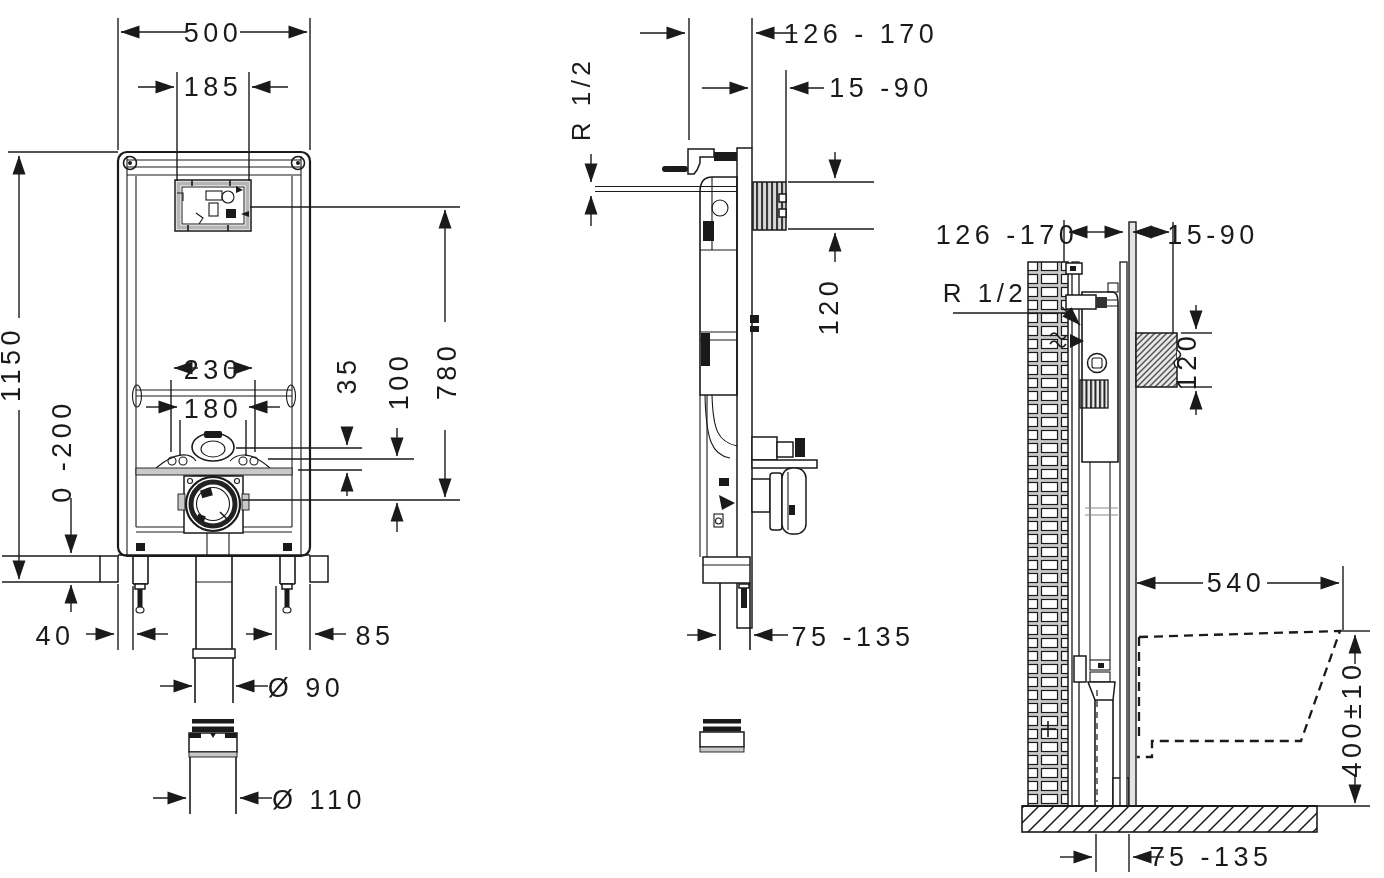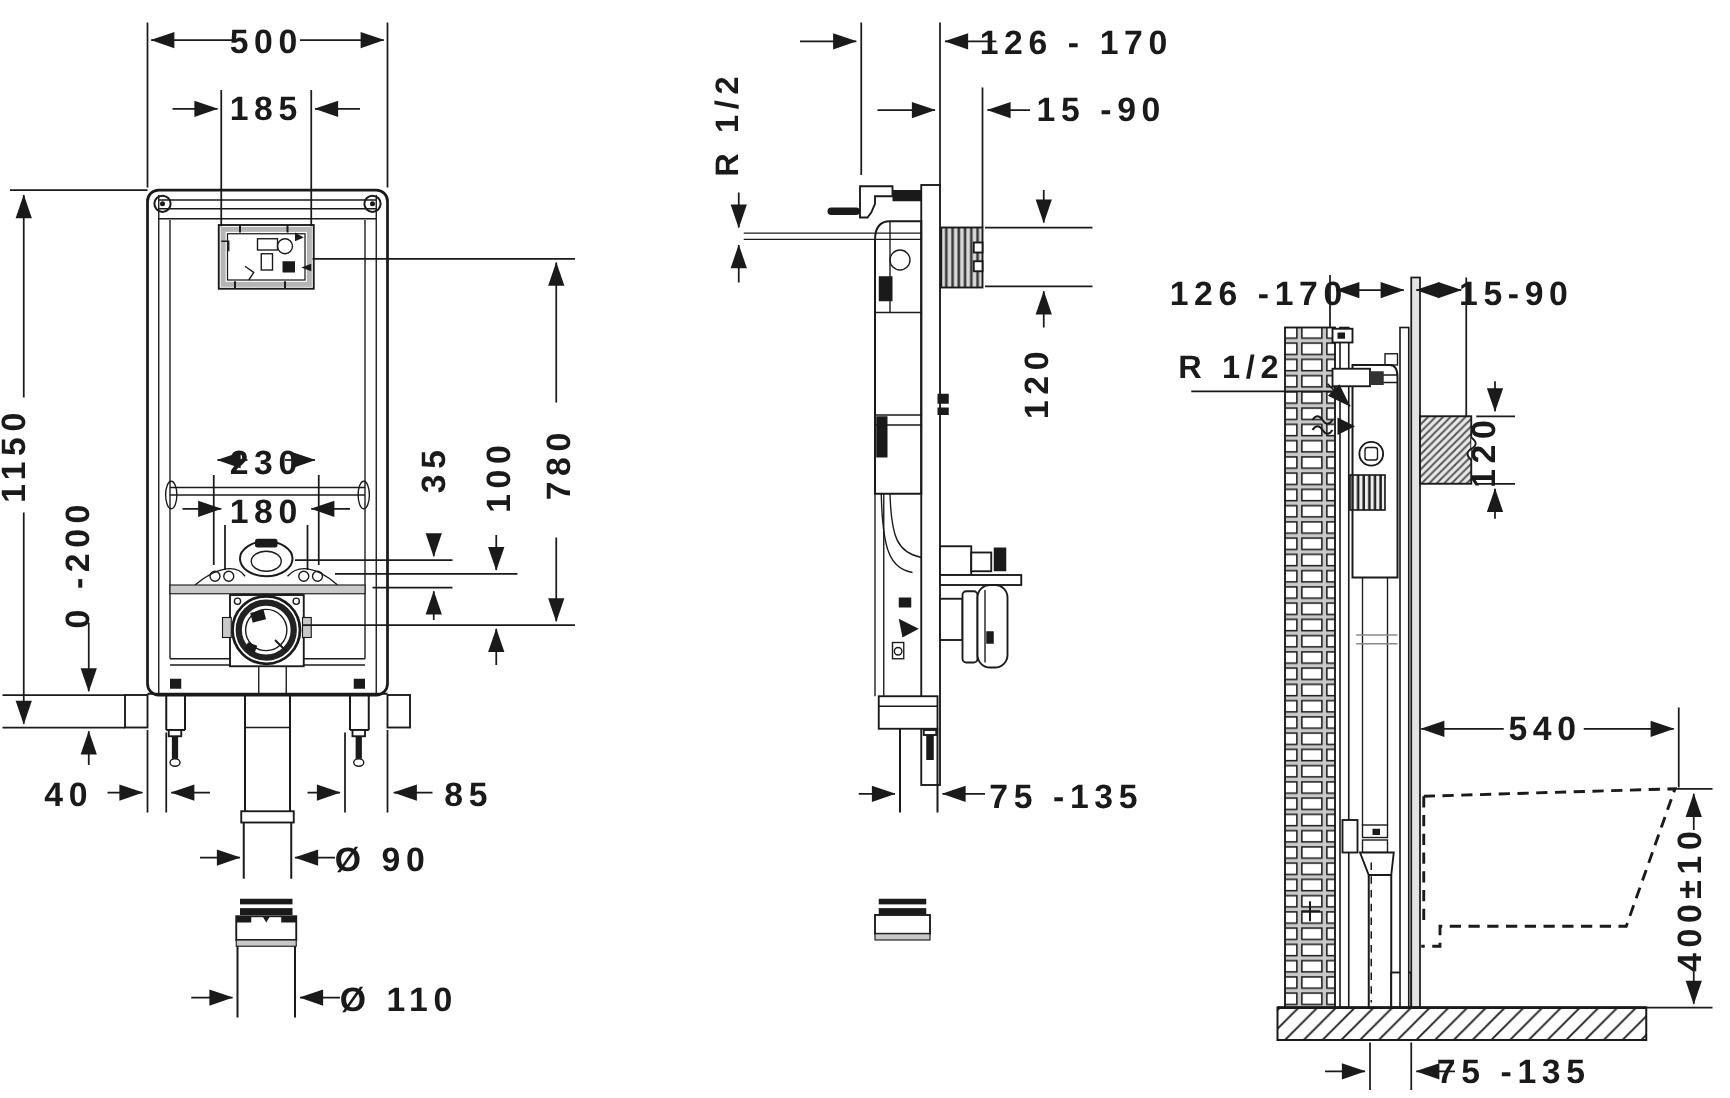--- a/index.html
+++ b/index.html
@@ -1,16 +1,16 @@
 <!DOCTYPE html>
 <html><head>
 <meta charset="utf-8">
 <style>
   html,body{margin:0;padding:0;background:#fff;}
-  .stage{width:1384px;height:878px;background:#fff;position:relative;overflow:hidden;font-weight:bold;}
+  .stage{width:1384px;height:878px;background:#fff;position:relative;overflow:hidden;}
   svg text{font-family:"Liberation Sans",sans-serif;font-size:27px;letter-spacing:4.5px;fill:#1a1a1a;}
   svg text.sm{font-size:26px;}
   .s  {stroke:#1a1a1a;fill:none;stroke-width:1.6;}
   .s2 {stroke:#1a1a1a;fill:none;stroke-width:2.2;}
   .thin{stroke:#1a1a1a;fill:none;stroke-width:1.1;}
   .dln{stroke:#1a1a1a;fill:none;stroke-width:1.4;}
   .wht{fill:#fff;stroke:#1a1a1a;stroke-width:1.5;}
   .blk{fill:#1a1a1a;stroke:none;}
   .gry{fill:#c9c9c9;stroke:#1a1a1a;stroke-width:0.9;}
   .dsh{stroke:#1a1a1a;fill:none;stroke-width:2.3;stroke-dasharray:9 6;}

